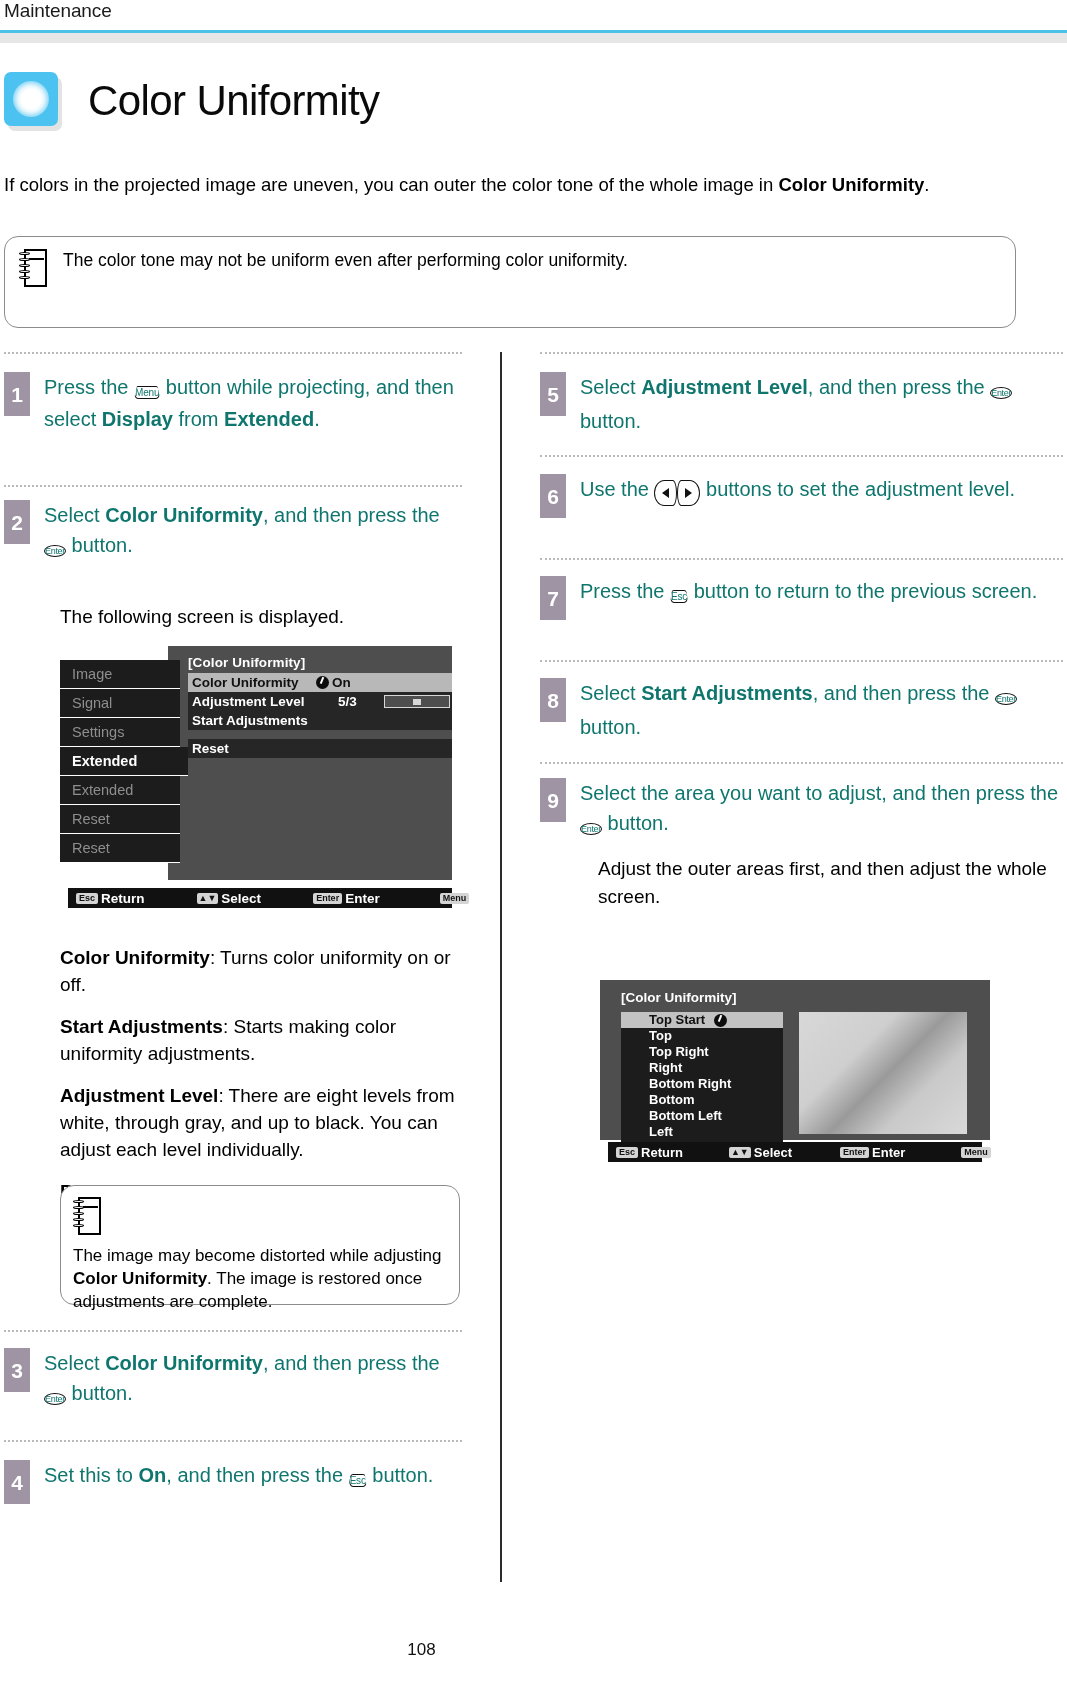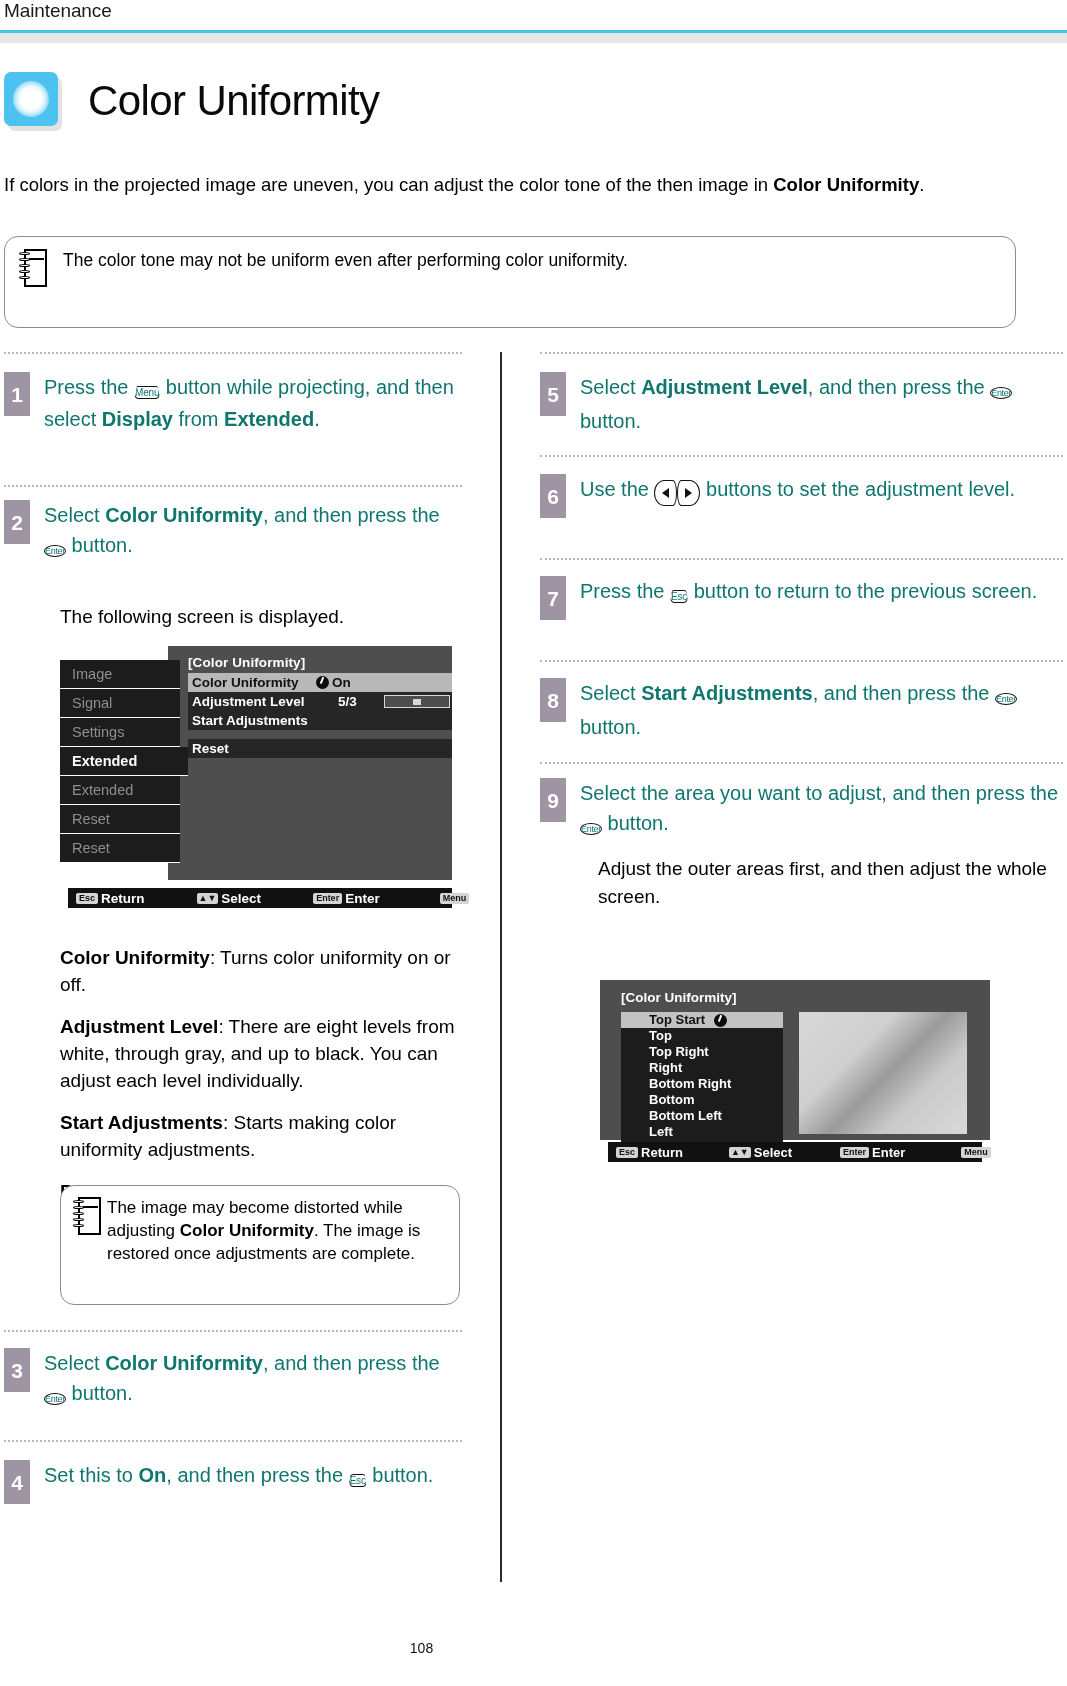--- a/index.html
+++ b/index.html
@@ -197,21 +197,21 @@
     position: absolute; left: 8px; top: 162px; width: 374px; height: 20px;
     background: #111111; display: flex; align-items: center;
     color: #ffffff; font-size: 13px; font-weight: 700;
   }
 
   .updown { display: inline-block; background: #d4d4d4; color: #111; font-size: 9px; padding: 0 2px; border-radius: 2px; line-height: 11px; }
 
   
   .pageno {
     position: absolute; left: 0; top: 1640px; width: 843px;
-    text-align: center; font-size: 14px; color: #111;
+    text-align: center; font-size: 17px; color: #111;
   }
 </style>
 </head>
 <body>
 
 <div class="page">
 
   <div class="header-title">Maintenance</div>
   <div class="header-rule-blue"></div>
   <div class="header-rule-gray"></div>
@@ -220,21 +220,21 @@
     <div class="title-icon-wrap">
       <div class="title-icon-shadow"></div>
       <div class="title-icon">
           <div class="glow"></div>
         </div>
     </div>
     <div class="page-title">Color Uniformity</div>
   </div>
 
   <div class="intro">
-    <span>If colors in the projected image are uneven, you can adjust the color tone of the then image in </span><b>Color Uniformity</b><span>.</span>
+    <span>If colors in the projected image are uneven, you can outer the color tone of the whole image in </span><b>Color Uniformity</b><span>.</span>
   </div>
 
   <div class="note note-top">
     <div class="note-inner">
       <div class="note-icon">
         <div class="nb">
           <div class="nb-body"></div>
           <div class="nb-line"></div>
           <div class="nb-rings">
             <i style="top:2px"></i>
@@ -322,27 +322,27 @@
         </span>
       <span class="sb-item" style="margin-left:60px">
           <span class="sb-key">Menu</span>
           <span>Exit</span>
         </span>
     </div>
   </div>
 
   <div class="defs" style="left:60px; top:945px; width:400px;">
     <p><b>Color Uniformity</b><span>: Turns color uniformity on or off.</span></p>
+    <p><b>Start Adjustments</b><span>: Starts making color uniformity adjustments.</span></p>
     <p><b>Adjustment Level</b><span>: There are eight levels from white, through gray, and up to black. You can adjust each level individually.</span></p>
-    <p><b>Start Adjustments</b><span>: Starts making color uniformity adjustments.</span></p>
     <p><b>Reset</b><span>: Resets all adjustments and settings for </span><b>Color Uniformity</b><span> to their default values.</span></p>
   </div>
 
   <div class="note" style="left:60px; top:1185px; width:400px; height:120px;">
-    <div class="note-inner" style="padding:11px 14px 11px 12px; gap:4px;">
+    <div class="note-inner" style="padding:11px 14px 11px 12px; gap:10px;flex-direction:column;">
       <div class="note-icon">
         <div class="nb">
           <div class="nb-body"></div>
           <div class="nb-line"></div>
           <div class="nb-rings">
             <i style="top:2px"></i>
               <i style="top:8px"></i>
               <i style="top:14px"></i>
               <i style="top:20px"></i>
               <i style="top:26px"></i>

